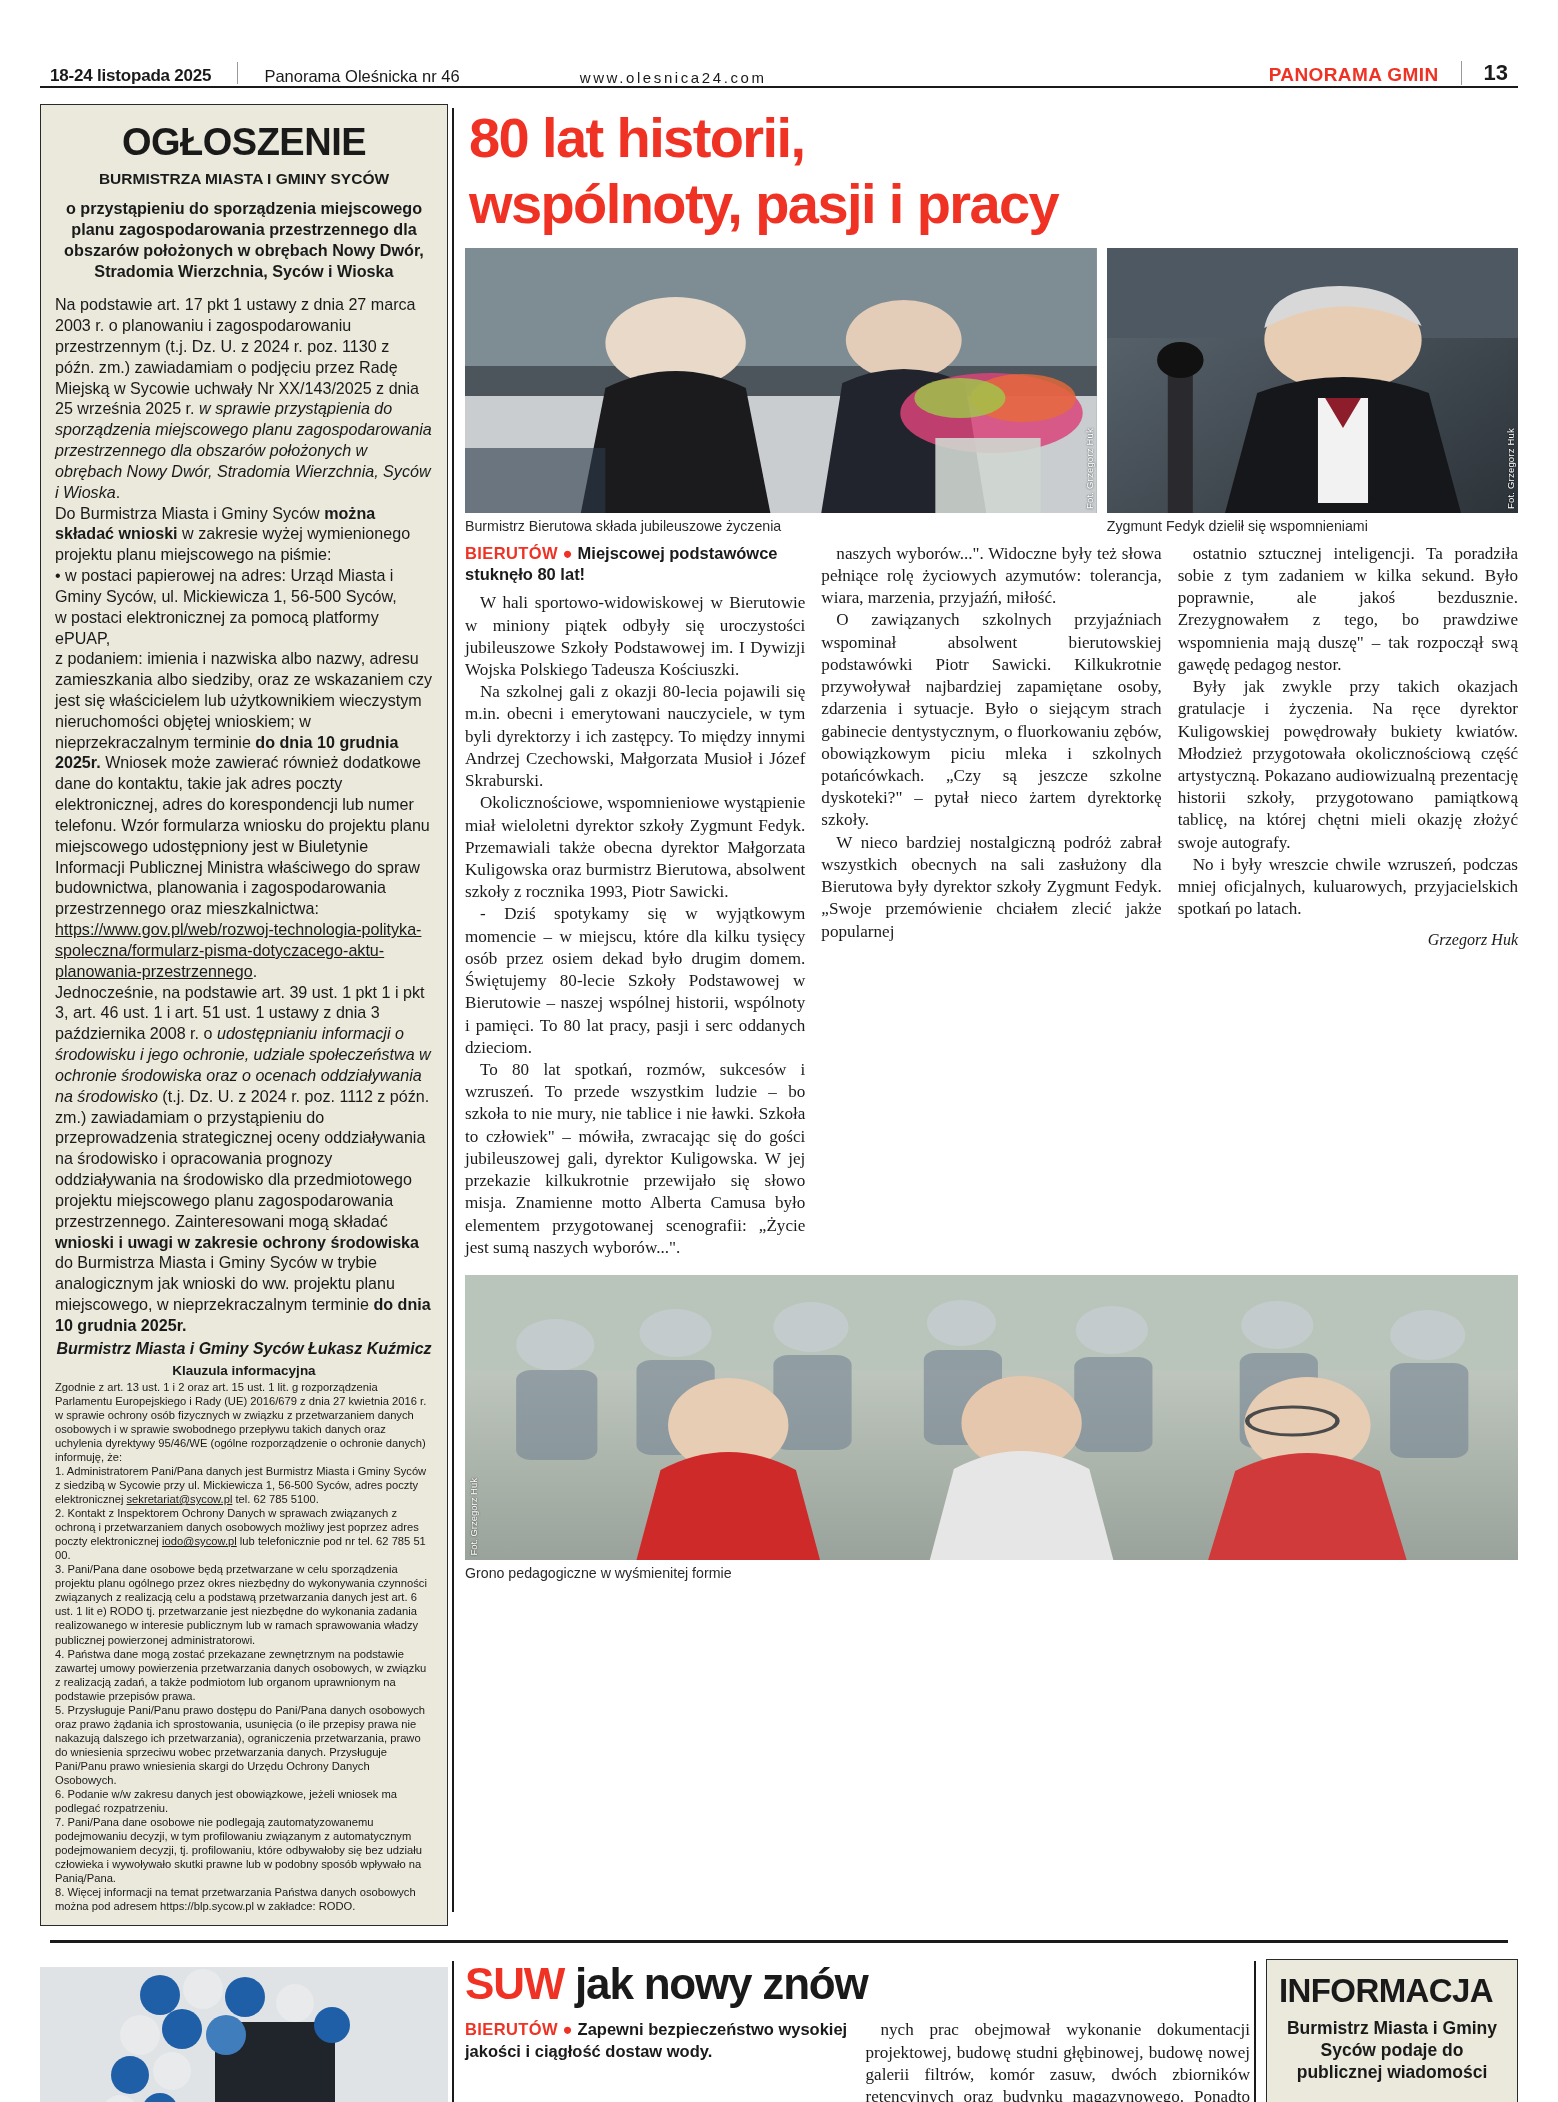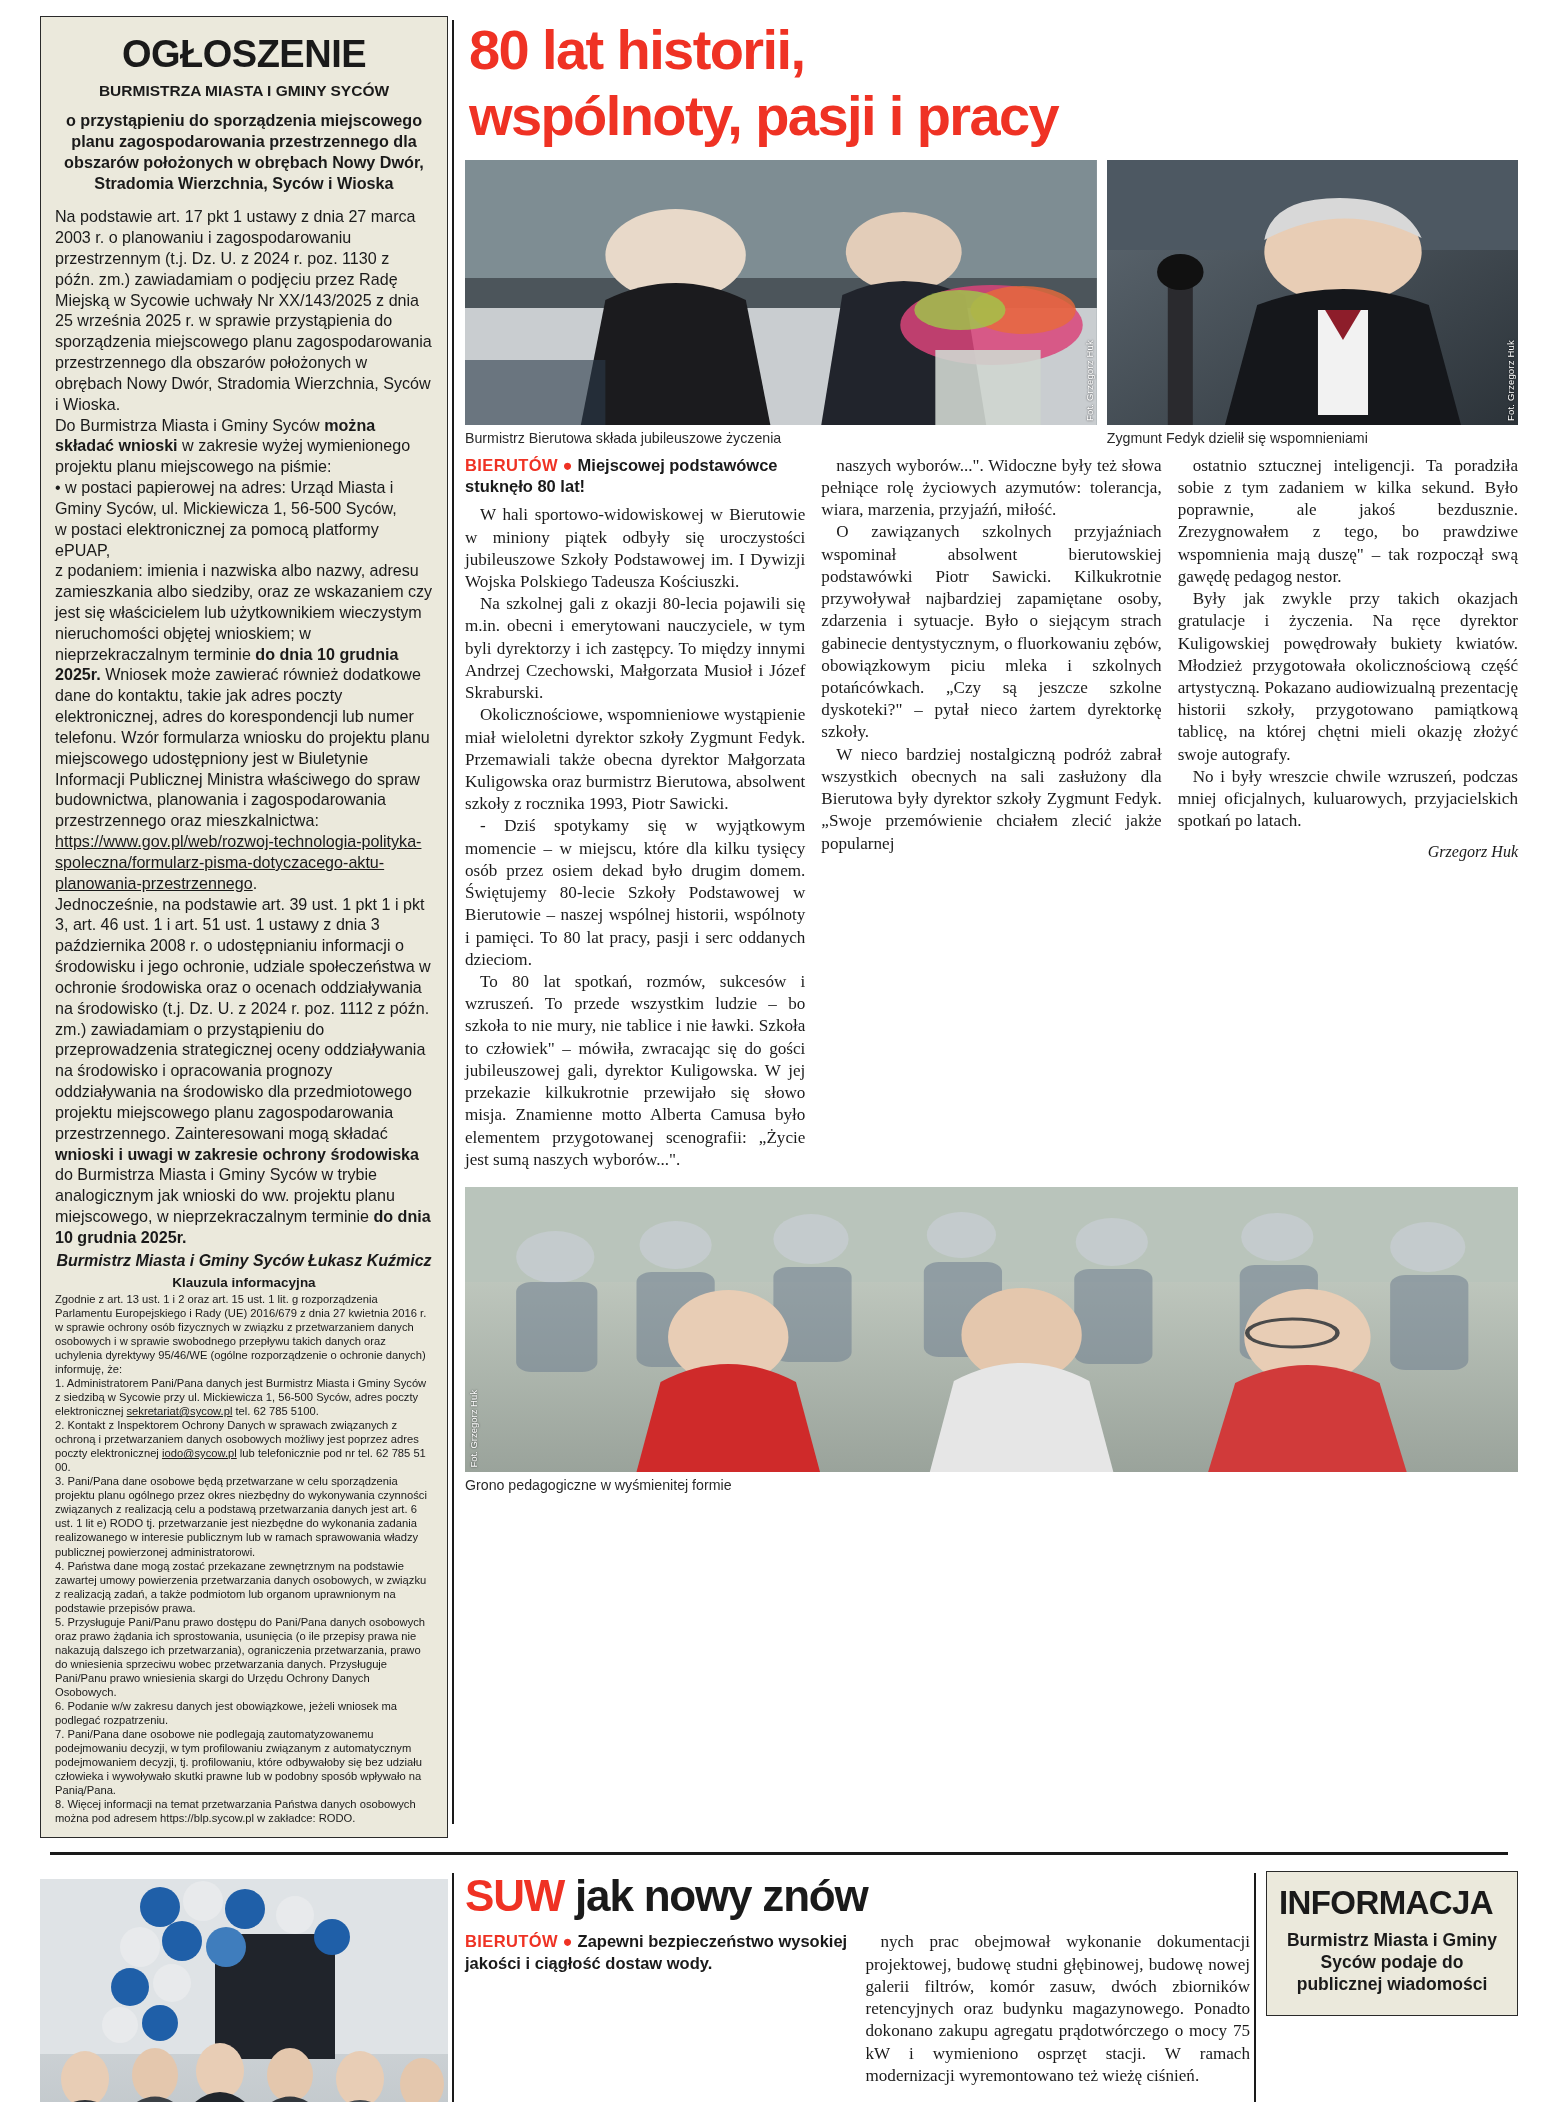--- a/index.html
+++ b/index.html
@@ -42,21 +42,21 @@
   
   .adbox {
     background:#ebe9dc; border:1.5px solid #2a2a2a;
     padding:12px 14px 12px 14px;
   }
   .adbox h1 { margin:4px 0 6px 0; text-align:center; font-size:38px; letter-spacing:-.5px; font-weight:bold; }
   .adbox .sub1 { text-align:center; font-weight:bold; font-size:15.5px; margin-bottom:10px; }
   .adbox .sub2 { text-align:center; font-weight:bold; font-size:16.2px; line-height:1.30; margin-bottom:12px; }
   .adbody { font-size:16.1px; line-height:1.295; text-align:left; }
   .adbody p { margin:0; }
-  .adbody .i { }
+  .adbody .i { font-style:italic; }
   .adbody .b { font-weight:bold; }
   .adbody .u { text-decoration:underline; }
   .sign { text-align:center; font-style:italic; font-weight:bold; font-size:16px; margin-top:4px; }
   .klauz-t { text-align:center; font-weight:bold; font-size:13.5px; margin-top:5px; }
   .fineprint { font-size:11.2px; line-height:1.255; margin-top:2px; }
   .fineprint p { margin:0; }
   .fineprint .u { text-decoration:underline; }
 
   
   .headline { color:#ef3224; font-weight:bold; font-size:56px; line-height:1.07; letter-spacing:-1.6px; margin:4px 0 0 4px;}
@@ -117,20 +117,31 @@
   .infobox .ih { font-weight:bold; font-size:17.5px; line-height:1.25; text-align:center; margin-bottom:9px; }
 
   
   .pimg { width:100%; height:100%; display:block; }
 </style>
 </head>
 <body>
 
 <div class="page">
 
+  <div class="masthead">
+    <span class="mh-date">18-24 listopada 2025</span>
+    <span class="mh-sep"></span>
+    <span class="mh-paper">Panorama Oleśnicka nr 46</span>
+    <span class="mh-url">www.olesnica24.com</span>
+    <span class="mh-right">
+      <span class="mh-brand">PANORAMA GMIN</span>
+      <span class="mh-bar"></span>
+      <span class="mh-page">13</span>
+    </span>
+  </div>
 
   <div class="top-wrap">
 
     <div class="col-ads">
       <div class="adbox">
         <h1>OGŁOSZENIE</h1>
         <div class="sub1">BURMISTRZA MIASTA I GMINY SYCÓW</div>
         <div class="sub2">o przystąpieniu do sporządzenia miejscowego planu zagospoda­rowania przestrzennego dla obszarów położonych w obrębach Nowy Dwór, Stradomia Wierzchnia, Syców i Wioska</div>
 
         <div class="adbody">

